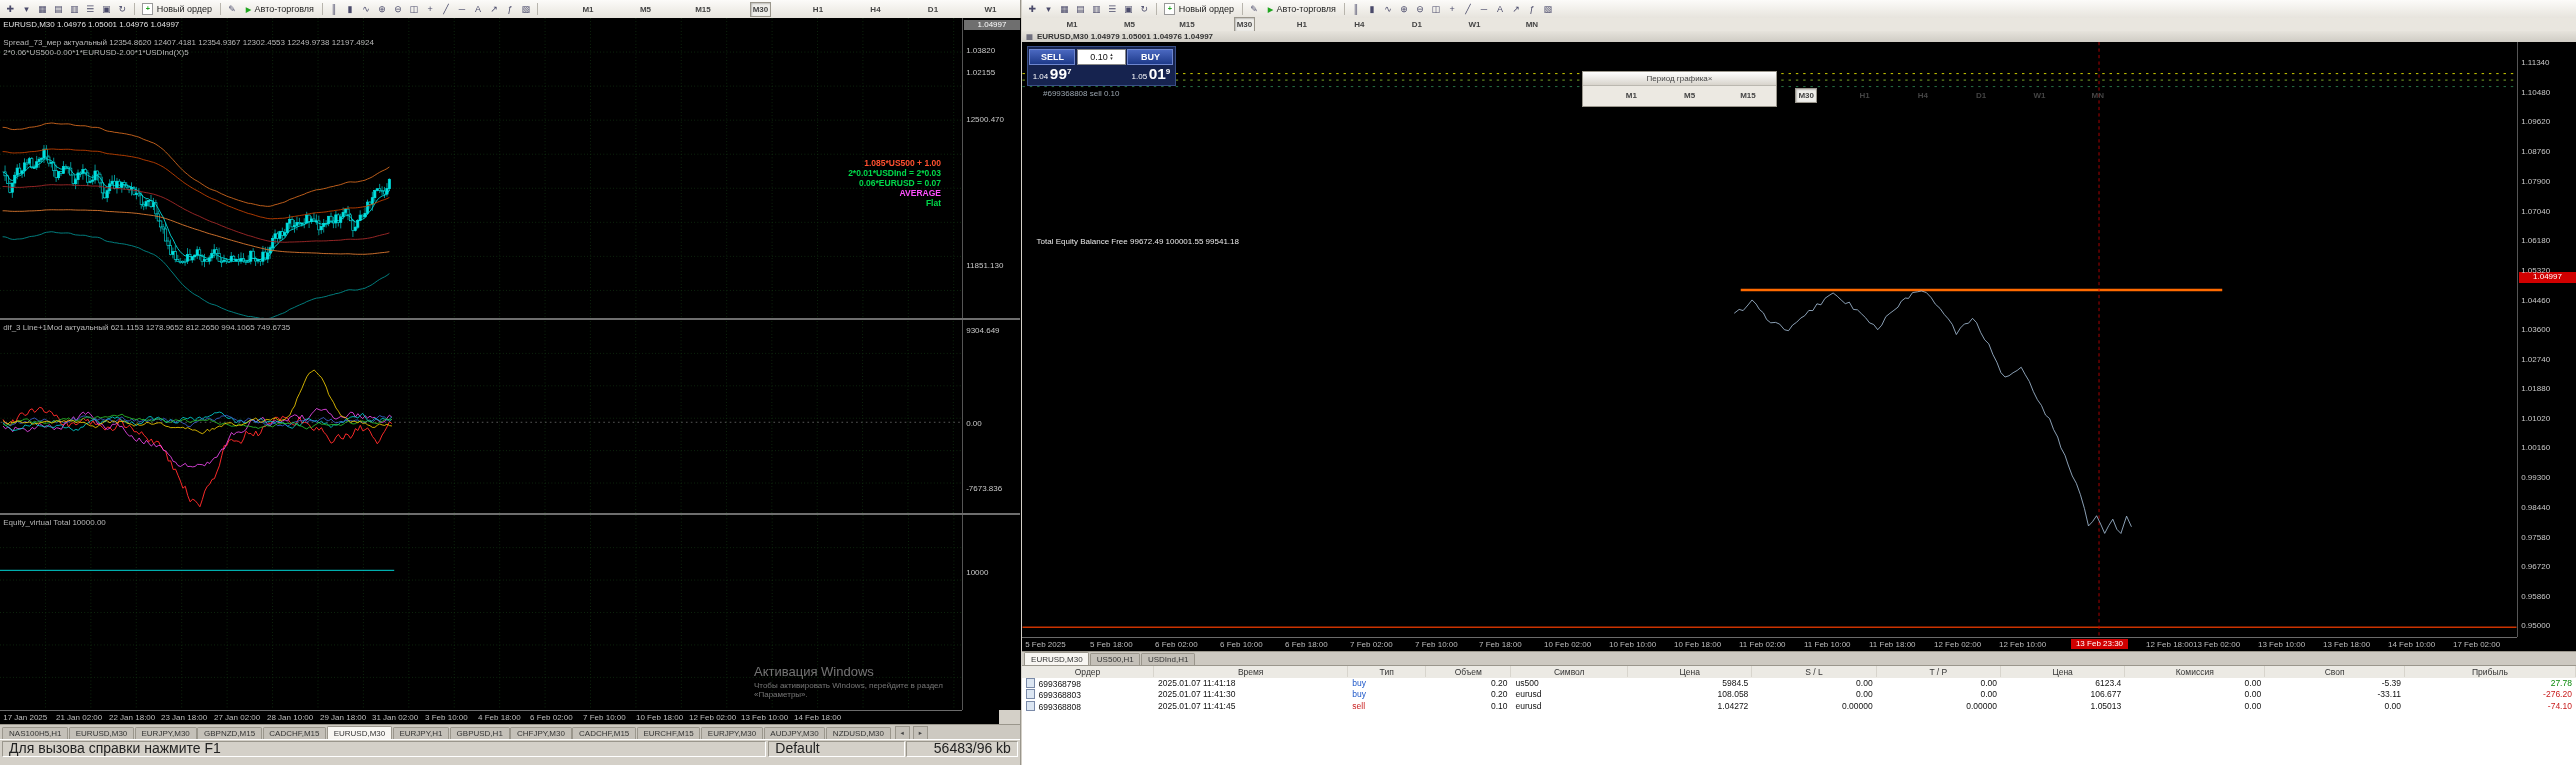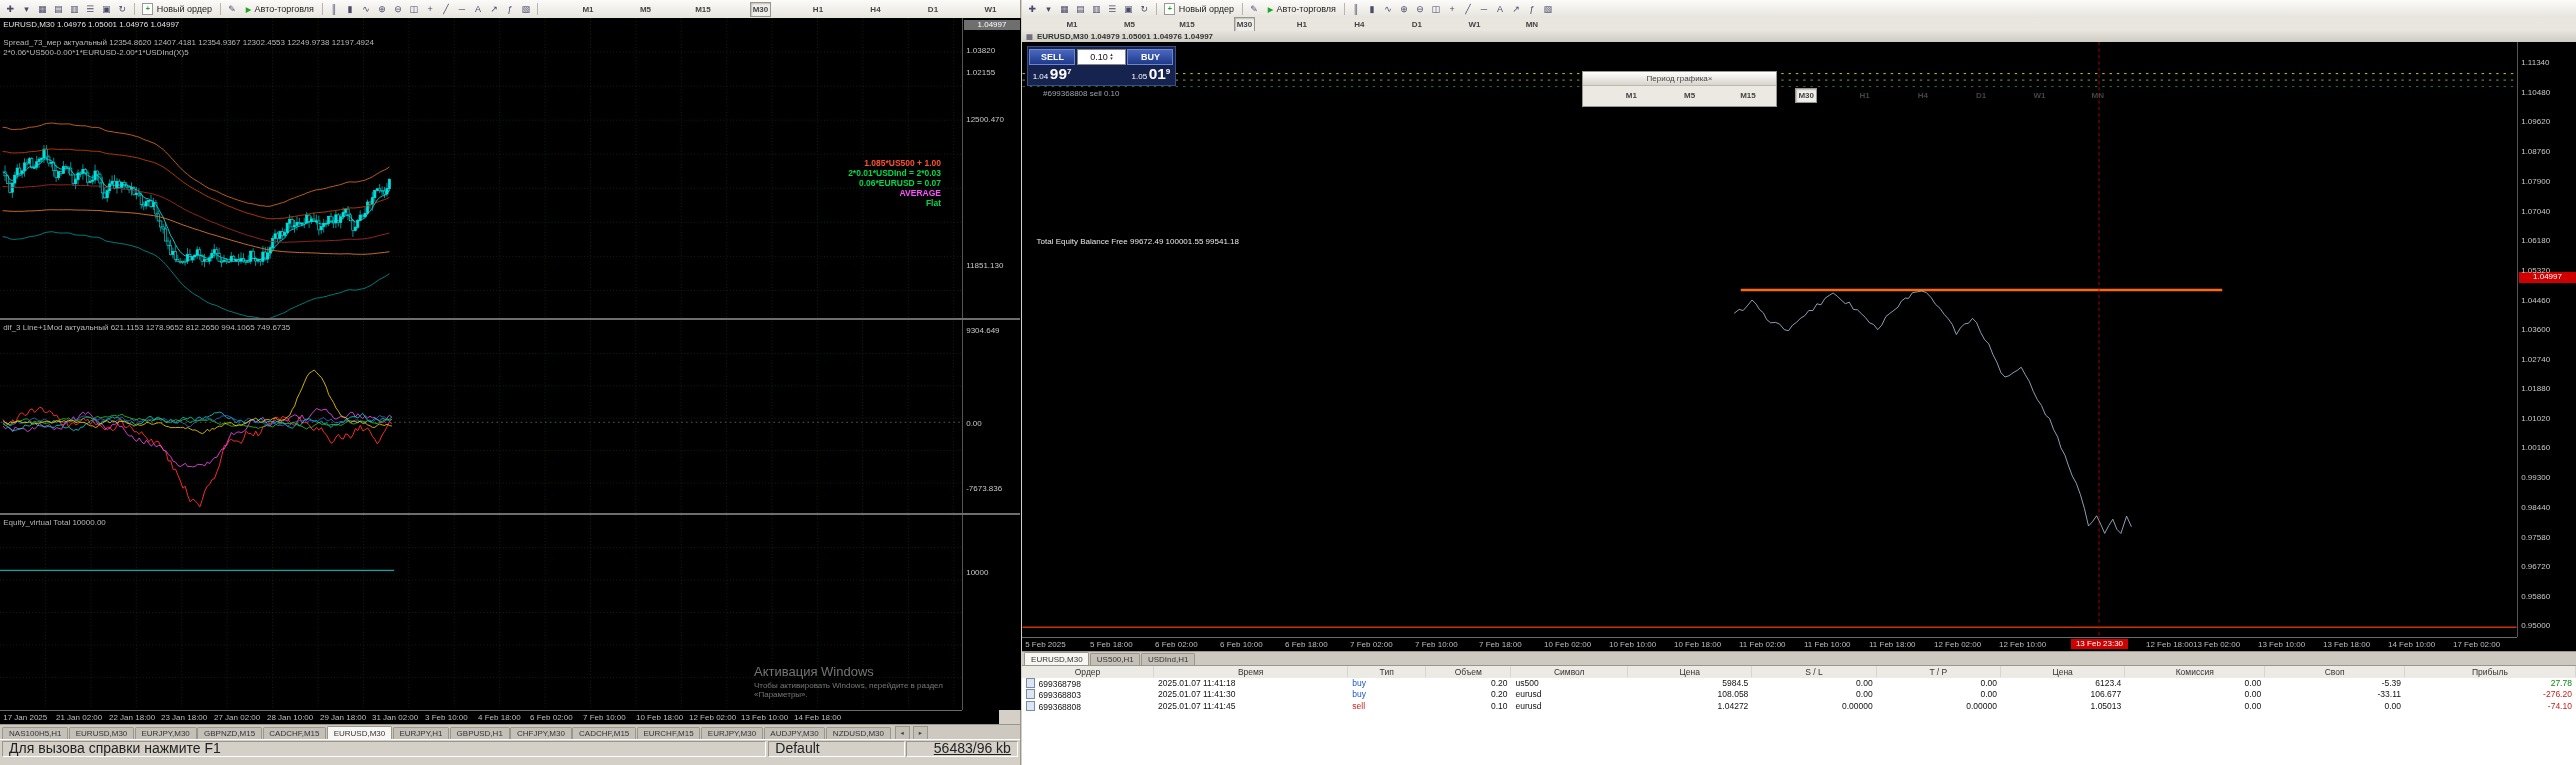--- a/index.html
+++ b/index.html
@@ -42,21 +42,21 @@
   .tabbar{position:absolute;left:0;right:0;display:flex;align-items:flex-end;background:#cdc9c1;border-top:0.8px solid #9a968c;padding-left:2.4px;overflow:hidden;}
   #ltabs{top:724px;height:14.6px;}
   .charttab{height:11.4px;line-height:11.4px;padding:0 5.7px;font-size:8px;background:#c4c0b8;border:0.8px solid #9a968c;border-bottom:none;margin-right:0.8px;color:#333;border-radius:1.6px 1.6px 0 0;white-space:nowrap;flex:0 0 auto;}
   .charttab.active{background:#f8f6f2;height:13px;line-height:13px;}
   .tabscroll{margin-left:3.2px;width:13px;height:11.4px;background:#c4c0b8;border:0.8px solid #9a968c;font-size:6.5px;display:flex;align-items:center;justify-content:center;color:#444;flex:0 0 auto;}
 
   .statusbar{position:absolute;left:0;right:0;top:739px;height:18px;background:#d4d0c8;border-top:0.8px solid #fff;display:flex;align-items:center;gap:1.6px;padding:0 1.6px;}
   .st-seg{height:13.8px;line-height:13.8px;font-size:14px;color:#222;padding:0 6.5px;border:0.8px solid;border-color:#9a968c #fff #fff #9a968c;white-space:nowrap;overflow:hidden;}
   .st-help{flex:1;}
   .st-profile{width:122px;}
-  .st-traffic{width:97px;text-align:right;text-decoration:underline;}
+  .st-traffic{width:97px;text-align:right;}
 
   
   .tfrow{position:absolute;top:18px;left:0;right:0;height:13px;background:#e9e6df;border-bottom:0.8px solid #b5b2aa;display:flex;align-items:center;padding-left:3.2px;}
   .childtitle{position:absolute;top:31px;left:0;right:0;height:11.4px;background:linear-gradient(#e6e3dc,#cfccc4);border-bottom:0.8px solid #a5a29a;display:flex;align-items:center;gap:4px;padding-left:4px;font-size:8px;font-weight:bold;color:#333;}
   .childtitle .cicon{font-size:7.3px;color:#667;}
   #rchart{position:absolute;top:42px;left:0;width:1554px;height:609px;background:#000;}
   #rplot{position:absolute;left:0;top:0;width:1495px;height:595px;overflow:hidden;}
   #raxis{position:absolute;left:1495px;top:0;width:59px;height:595px;border-left:0.8px solid #555;background:#000;}
   #rtime{position:absolute;left:0;width:1495px;top:595px;height:13.8px;background:#000;border-top:0.8px solid #6b6b6b;}
   .curtime{position:absolute;left:1049px;top:0.8px;width:57px;background:#d00000;color:#fff;font-size:8px;text-align:center;height:10.5px;line-height:10.5px;}

